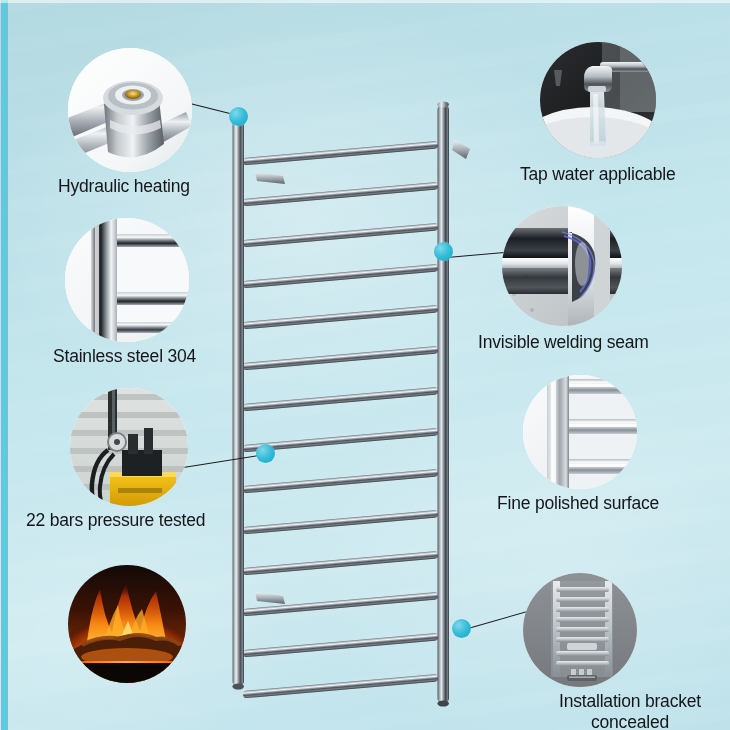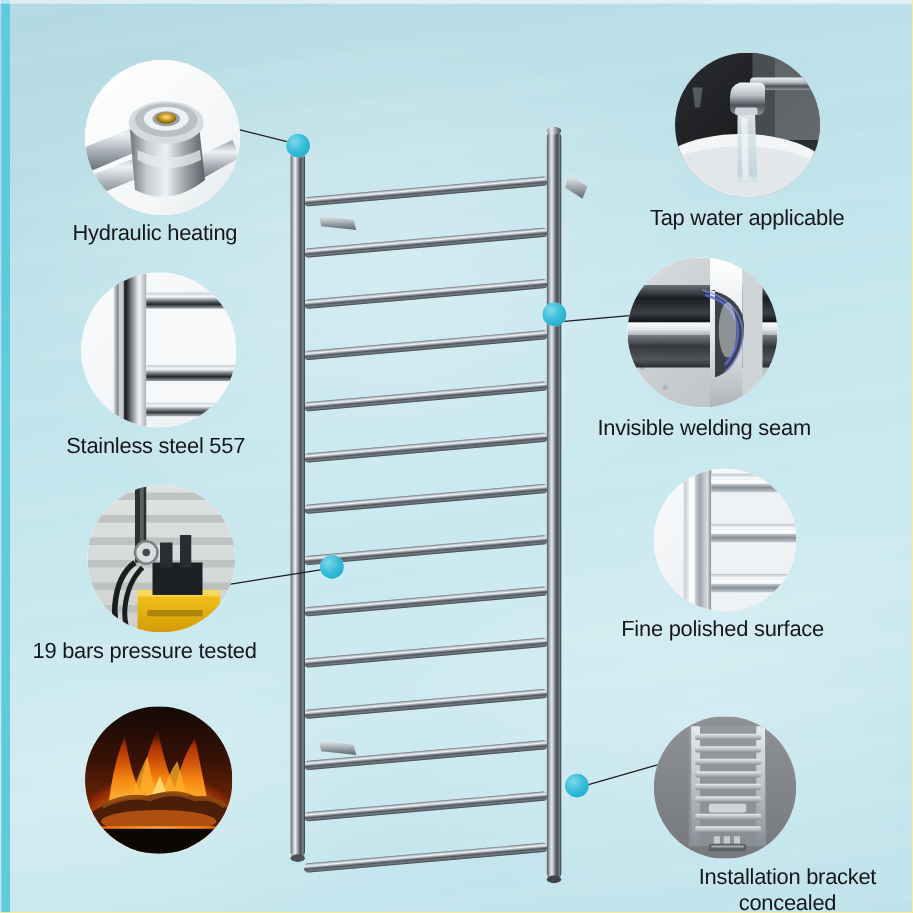--- a/index.html
+++ b/index.html
@@ -1,17 +1,17 @@
 <!DOCTYPE html>
 <html><head>
 <meta charset="utf-8">
 <style>
   html,body{margin:0;padding:0;}
   body{width:730px;height:730px;overflow:hidden;font-family:"Liberation Sans",sans-serif;}
-  #stage{position:relative;width:730px;height:730px;overflow:hidden;background:#fde047;}
+  #stage{position:relative;width:730px;height:730px;overflow:hidden;background:#84cc16;}
 
   
   .bg-base{position:absolute;inset:0;
     background:linear-gradient(165deg,#b3d9e0 0%,#bce0e8 22%,#c6e7ee 48%,#cdeaf0 70%,#c2e4ec 88%,#bfe2ea 100%);}
   .bg-sheen{position:absolute;inset:0;
     background:radial-gradient(ellipse 70% 48% at 42% 30%, rgba(255,255,255,.30) 0%, rgba(255,255,255,0) 62%),
                radial-gradient(ellipse 58% 40% at 78% 78%, rgba(255,255,255,.18) 0%, rgba(255,255,255,0) 65%),
                radial-gradient(ellipse 40% 30% at 12% 86%, rgba(255,255,255,.16) 0%, rgba(255,255,255,0) 70%);}
   .bg-band{position:absolute;inset:0;opacity:.35;
     background:repeating-linear-gradient(172deg, rgba(255,255,255,.10) 0px, rgba(255,255,255,.10) 14px, rgba(255,255,255,0) 14px, rgba(255,255,255,0) 40px);}
@@ -235,21 +235,21 @@
         <rect width="124" height="124" fill="url(#f2bg)"></rect>
         <rect x="26" y="-4" width="26" height="132" fill="url(#f2post)"></rect>
         <rect x="52" y="16" width="84" height="13" fill="url(#f2rung)"></rect>
         <rect x="52" y="74" width="84" height="13" fill="url(#f2rung)"></rect>
         <rect x="52" y="104" width="84" height="11" fill="url(#f2rung)" opacity=".9"></rect>
         <rect x="52" y="29" width="84" height="45" fill="#f7f9fa"></rect>
         <rect x="52" y="87" width="84" height="17" fill="#f7f9fa"></rect>
         <rect x="30" y="0" width="4" height="124" fill="#f4f6f8" opacity=".75"></rect>
       </svg>
     </div>
-    <div class="caption" style="left:-12px;top:128px;width:240px;">Stainless steel 557</div>
+    <div class="caption" style="left:-12px;top:128px;width:240px;">Stainless steel 304</div>
   </div>
 
   <div class="feature" style="left:70px;top:388px;">
     <div class="thumb" style="width:118px;height:118px;">
       <svg viewBox="0 0 118 118" width="118" height="118">
         <defs>
           <linearGradient id="f3bg" x1="0" y1="0" x2="0" y2="1">
             <stop offset="0%" stop-color="#dfe2e0"></stop>
               <stop offset="100%" stop-color="#cdd2d0"></stop>
           </linearGradient>
@@ -274,21 +274,21 @@
         <rect x="52" y="62" width="40" height="26" fill="#1e2123"></rect>
         <rect x="58" y="46" width="10" height="20" fill="#2a2d30"></rect>
         <rect x="74" y="40" width="9" height="26" fill="#2a2d30"></rect>
         <circle cx="47" cy="54" r="9" fill="#d8dcde" stroke="#7c8184" stroke-width="2"></circle>
         <circle cx="47" cy="54" r="3" fill="#43484b"></circle>
         <path d="M38 62 Q24 72 22 96 Q21 110 26 118" stroke="#1b1e20" stroke-width="4.5" fill="none"></path>
         <path d="M44 66 Q32 78 30 98 Q29 110 33 118" stroke="#1b1e20" stroke-width="4" fill="none"></path>
         <rect x="48" y="100" width="44" height="5" fill="#9a7505" opacity=".75"></rect>
       </svg>
     </div>
-    <div class="caption" style="left:-44px;top:122px;width:260px;">19 bars pressure tested</div>
+    <div class="caption" style="left:-44px;top:122px;width:260px;">22 bars pressure tested</div>
   </div>
 
   <div class="feature" style="left:68px;top:565px;">
     <div class="thumb" style="width:118px;height:118px;">
       <svg viewBox="0 0 118 118" width="118" height="118">
         <defs>
           <linearGradient id="f4bg" x1="0" y1="0" x2="0" y2="1">
             <stop offset="0%" stop-color="#120a07"></stop>
               <stop offset="38%" stop-color="#3a1205"></stop>
             <stop offset="70%" stop-color="#7a2a06"></stop>

